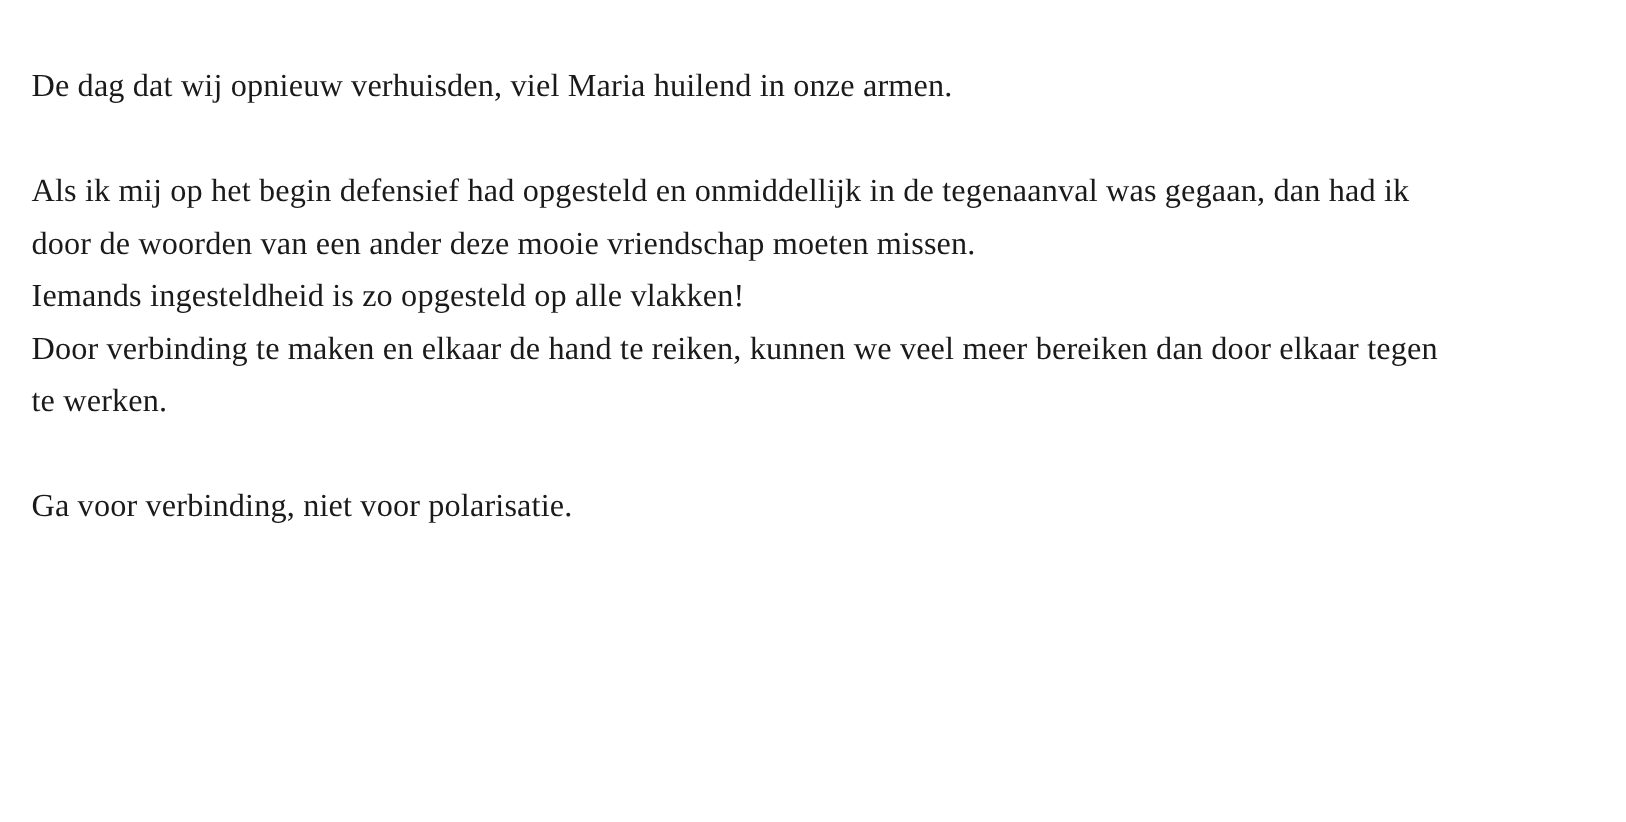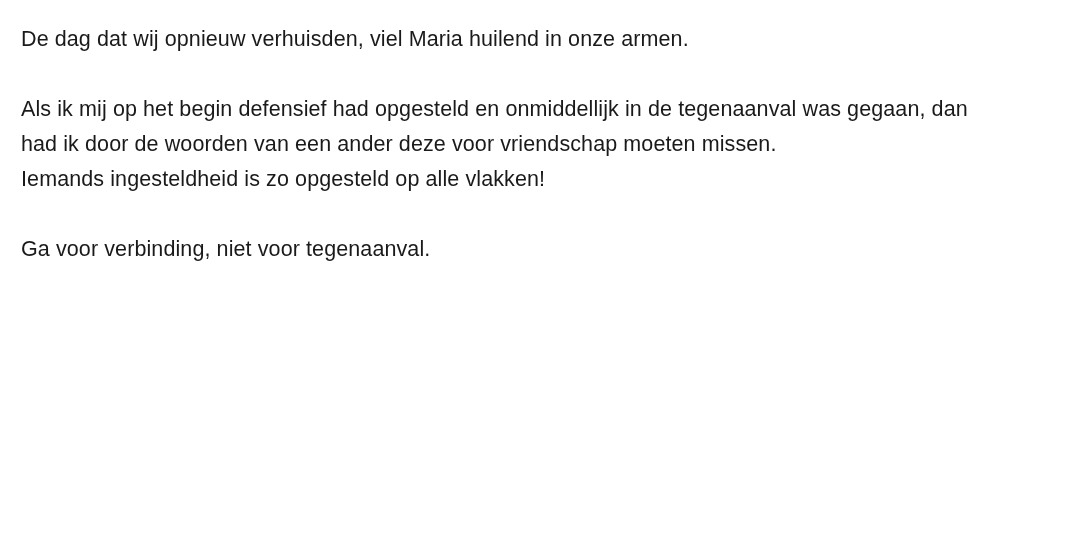--- a/index.html
+++ b/index.html
@@ -11,21 +11,22 @@
     width: 1084px;
     height: 548px;
     overflow: hidden;
     font-family: "Liberation Sans", sans-serif;
   }
   .page {
     box-sizing: border-box;
     width: 996px;
     height: 548px;
     background: #ffffff;
-    padding: 22px 24px 0 21px;
+    padding: 40px 24px 0 21px;
+    font-family: Liberation Serif, serif;
   }
   .article {
     color: #1a1a1a;
     font-size: 21.5px;
     line-height: 35px;
     letter-spacing: 0.1px;
     font-weight: 400;
   }
   .para {
     margin: 0;
@@ -38,24 +39,25 @@
 </head>
 <body>
 
 <div class="page">
   <div class="article">
 
     <p class="para">De dag dat wij opnieuw verhuisden, viel Maria huilend in onze armen.</p>
 
     <div class="spacer"></div>
 
-    <p class="para">Als ik mij op het begin defensief had opgesteld en onmiddellijk in de tegenaanval was gegaan, dan had ik door de woorden van een ander deze voor vriendschap moeten missen.</p>
+    <p class="para">Als ik mij op het begin defensief had opgesteld en onmiddellijk in de tegenaanval was gegaan, dan had ik door de woorden van een ander deze mooie vriendschap moeten missen.</p>
 
     <p class="para">Iemands ingesteldheid is zo opgesteld op alle vlakken!</p>
 
+    <p class="para">Door verbinding te maken en elkaar de hand te reiken, kunnen we veel meer bereiken dan door elkaar tegen te werken.</p>
 
     <div class="spacer"></div>
 
-    <p class="para">Ga voor verbinding, niet voor tegenaanval.</p>
+    <p class="para">Ga voor verbinding, niet voor polarisatie.</p>
 
 
   </div>
 </div>
 
 </body></html>

